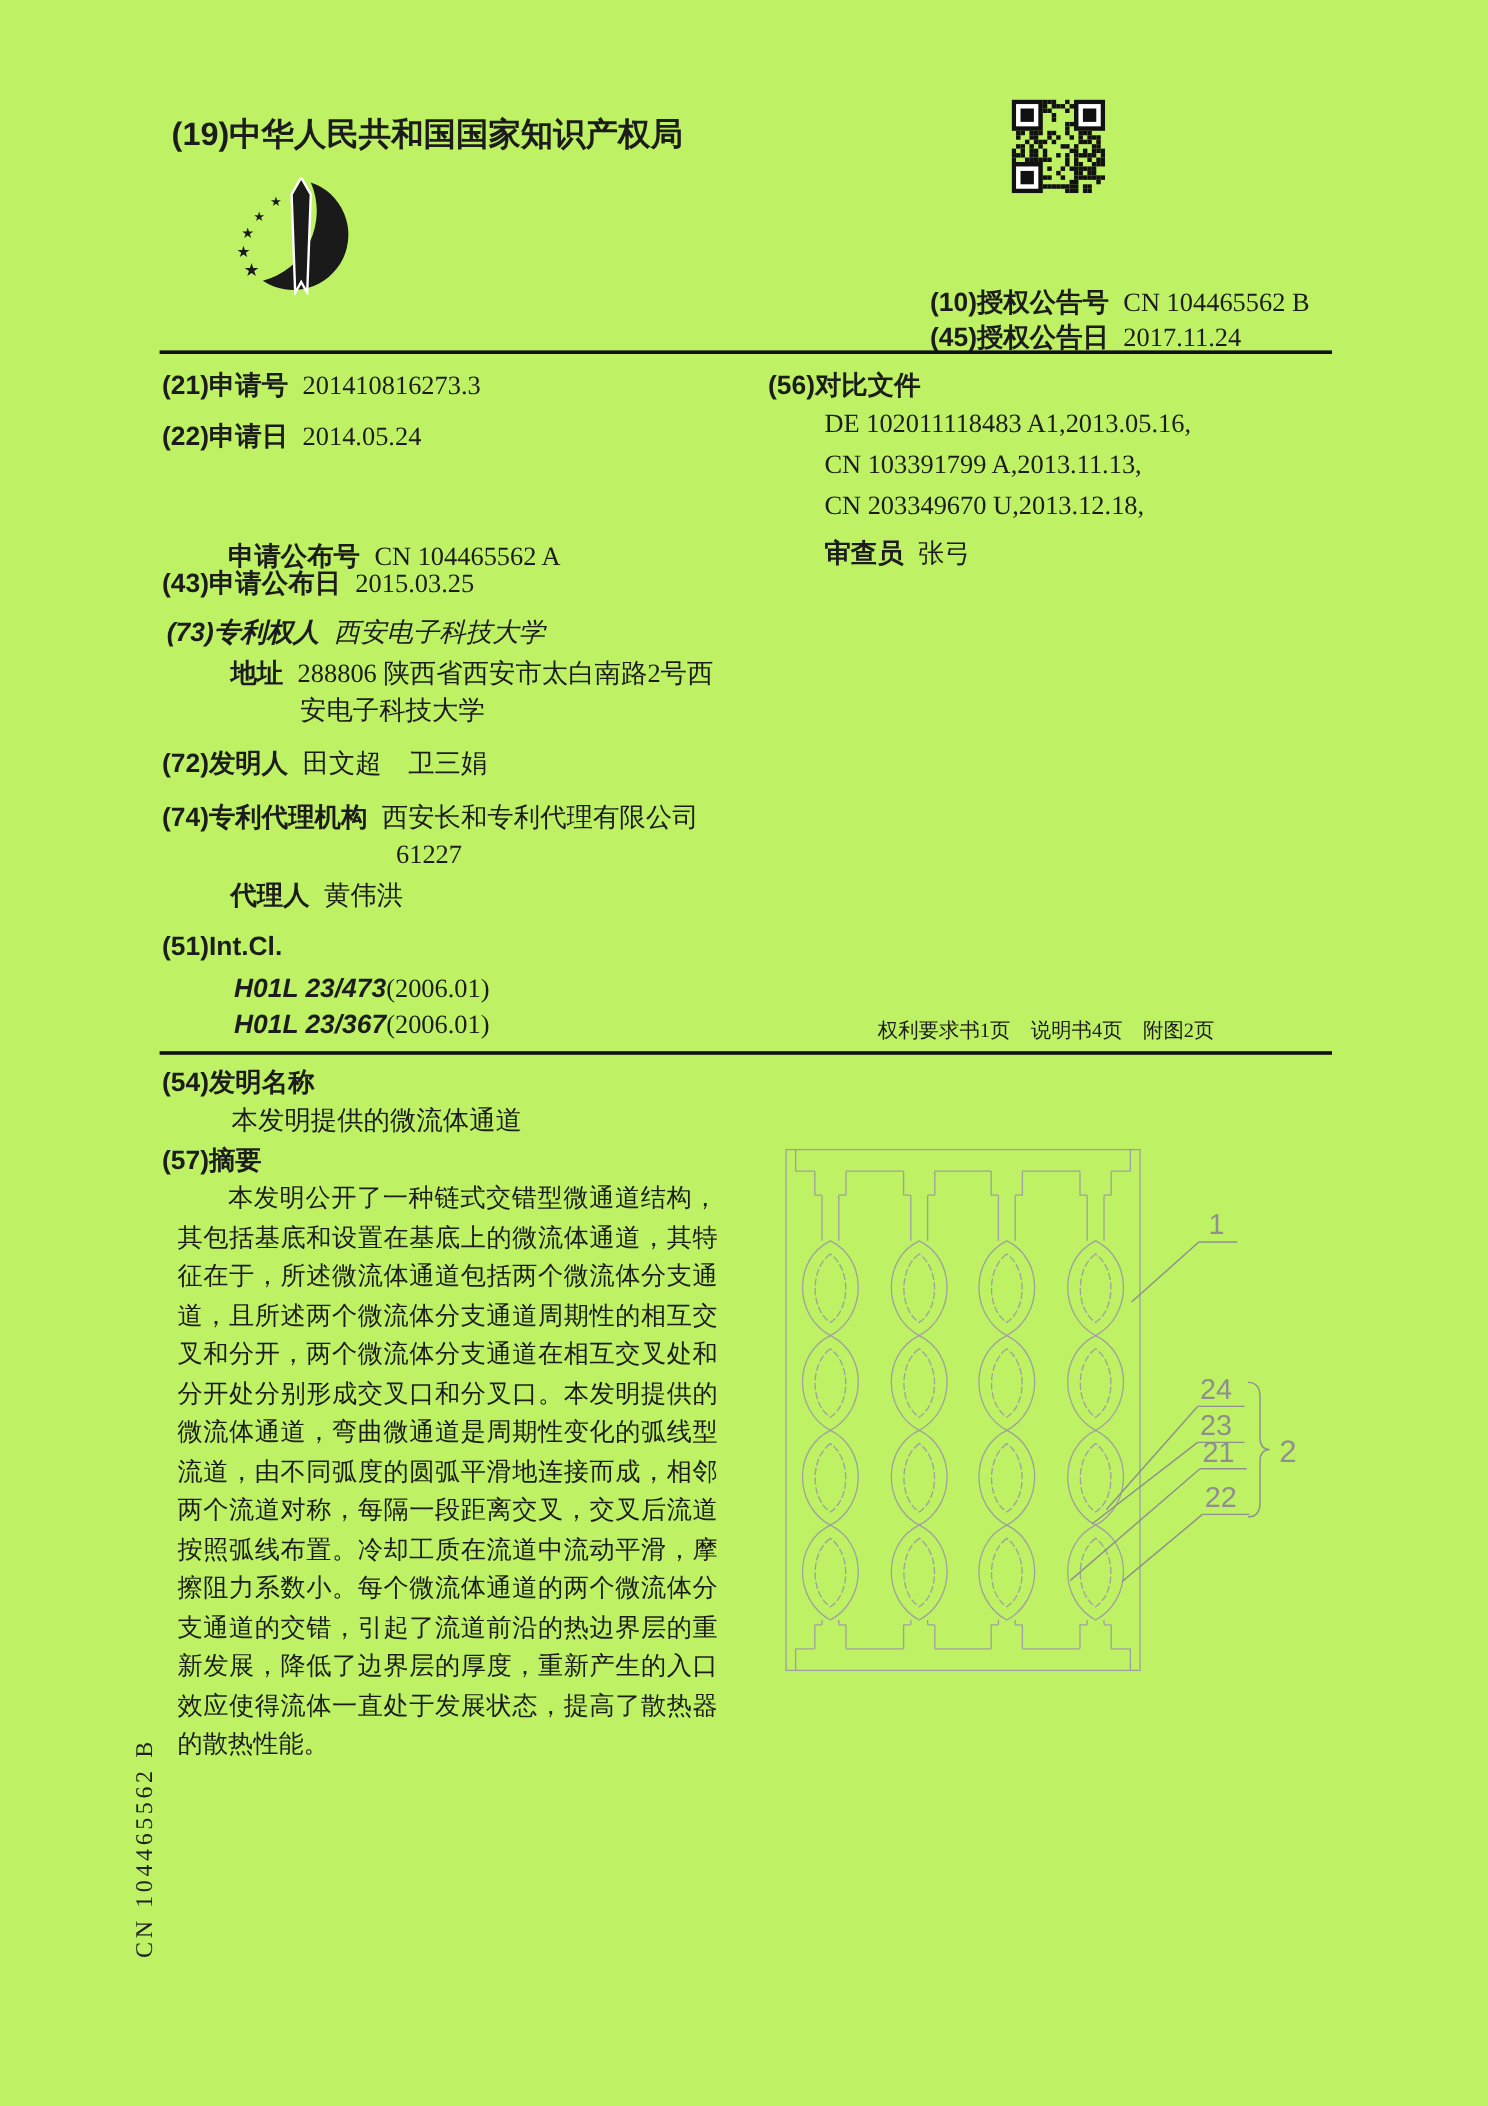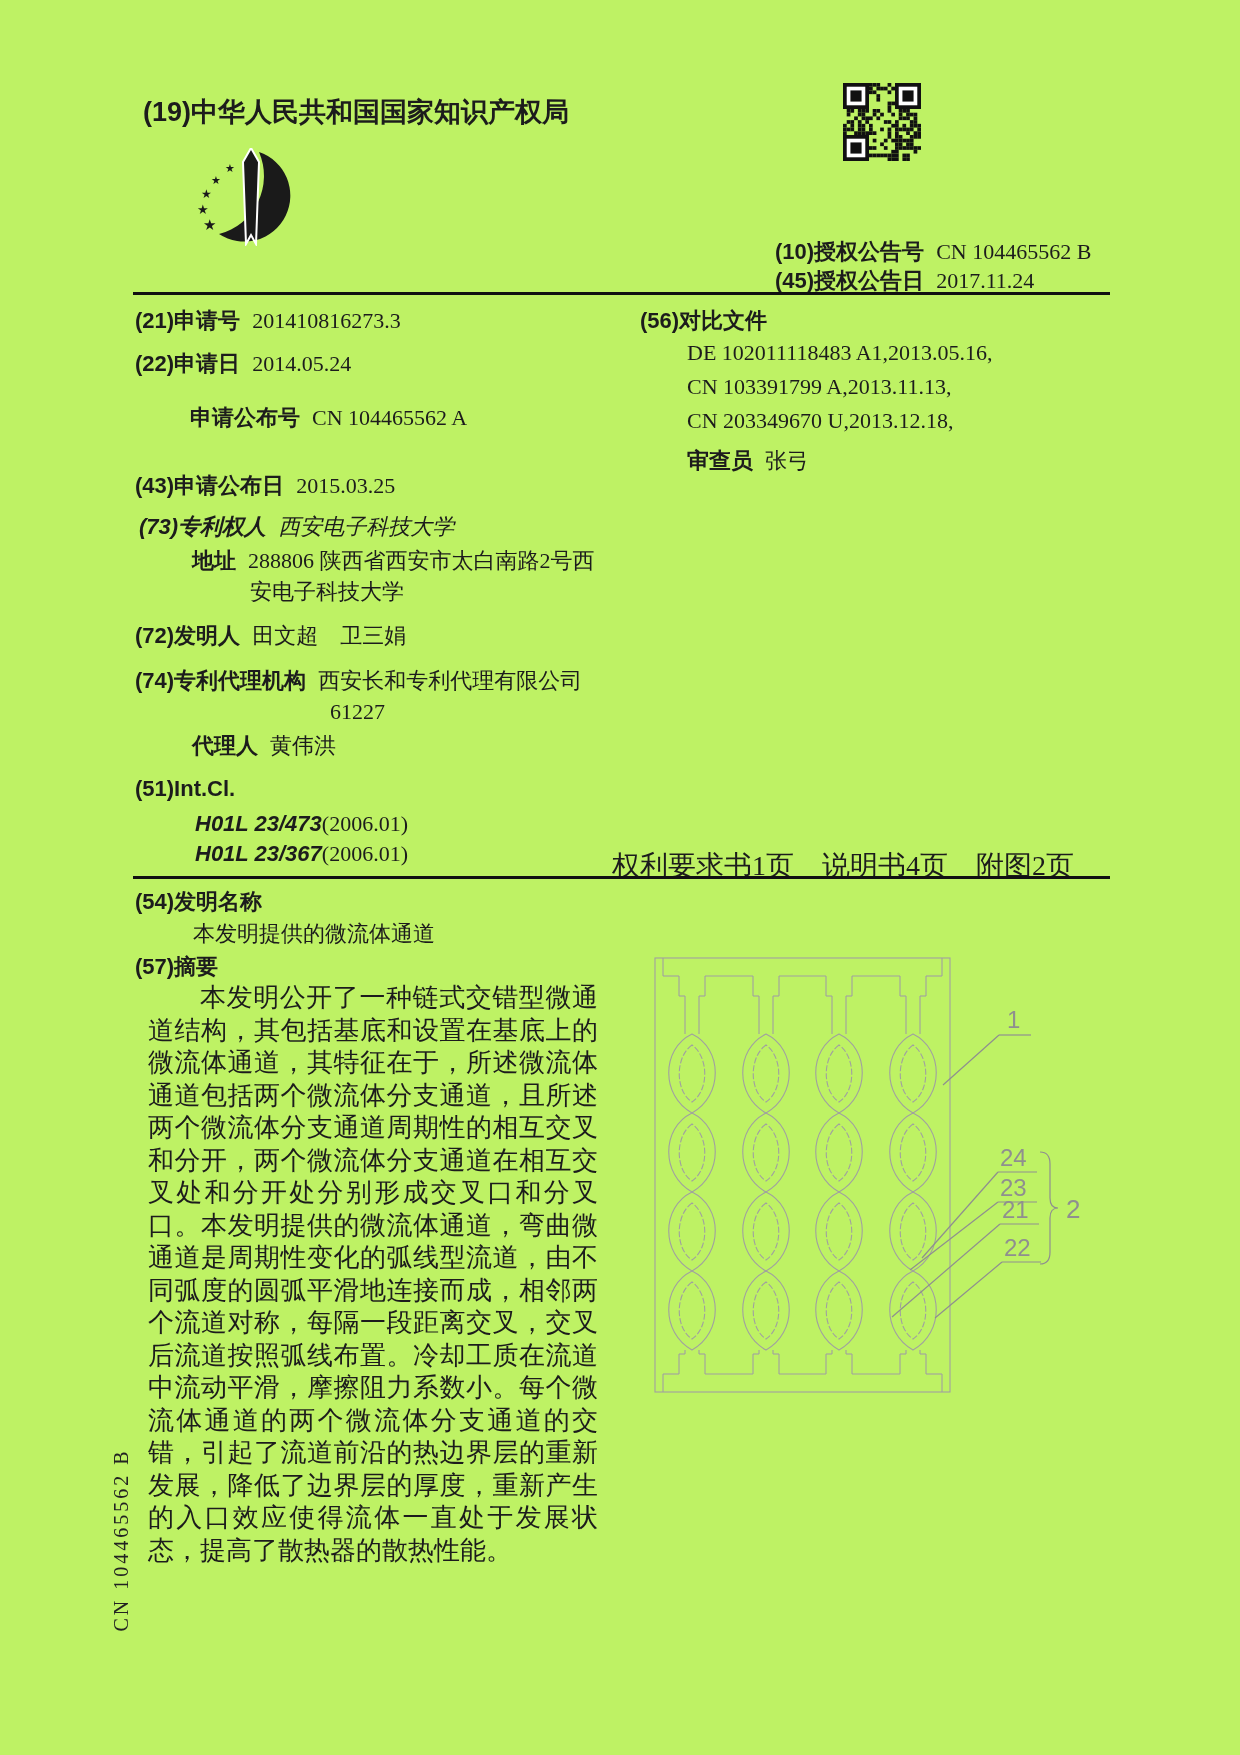--- a/index.html
+++ b/index.html
@@ -3,24 +3,24 @@
 <meta charset="utf-8">
 <style>
   html,body{margin:0;padding:0;background:#e8e8e8;}
   .page{position:relative;width:1240px;height:1755px;background:#bef264;margin:0 auto;
         font-family:"Liberation Serif","DejaVu Serif",serif;color:#1c1c1c;overflow:hidden;}
   .abs{position:absolute;white-space:nowrap;}
   .lbl{font-family:"Liberation Sans","DejaVu Sans",sans-serif;font-weight:bold;}
   .val{font-family:"Liberation Serif","DejaVu Serif",serif;font-weight:normal;}
   .val.sp{margin-left:12px;}
   .fs22{font-size:22px;}
-  .fs20{font-size:28px;}
+  .fs20{font-size:17px;}
   .rule{position:absolute;background:#111;height:3px;}
   .ipc-code{font-family:"Liberation Sans","DejaVu Sans",sans-serif;font-style:italic;font-weight:bold;}
-  .abstract{position:absolute;left:148px;top:982px;width:450px;font-size:26px;line-height:32.5px;
+  .abstract{position:absolute;left:148px;top:982px;width:450px;font-size:21px;line-height:32.5px;
             text-align:justify;text-indent:2em;white-space:normal;color:#1c1c1c;}
   .vertical-side{position:absolute;left:121px;top:1540px;transform:translate(-50%,-50%) rotate(-90deg);
             font-size:20px;letter-spacing:3px;color:#222;}
 </style>
 </head>
 <body>
 
 <div class="page">
 
   <div class="abs lbl" style="left:143px;top:94px;font-size:27px;">(19)中华人民共和国国家知识产权局</div>
@@ -196,21 +196,21 @@
   </div>
 
   <div class="rule" style="left:133px;top:292px;width:977px;"></div>
 
   <div class="abs fs22" style="left:135px;top:306px;">
     <span class="lbl">(21)申请号</span><span class="val sp">201410816273.3</span>
   </div>
   <div class="abs fs22" style="left:135px;top:349px;">
     <span class="lbl">(22)申请日</span><span class="val sp">2014.05.24</span>
   </div>
-  <div class="abs fs22" style="left:190px;top:403px;">
+  <div class="abs fs22" style="left:190px;top:449px;">
     <span class="lbl">申请公布号</span><span class="val sp">CN 104465562 A</span>
   </div>
   <div class="abs fs22" style="left:135px;top:471px;">
     <span class="lbl">(43)申请公布日</span><span class="val sp">2015.03.25</span>
   </div>
   <div class="abs fs22" style="left:139px;top:512px;font-style:italic;">
     <span class="lbl">(73)专利权人</span><span class="val sp">西安电子科技大学</span>
   </div>
   <div class="abs fs22" style="left:192px;top:546px;">
     <span class="lbl">地址</span><span class="val sp">288806 陕西省西安市太白南路2号西</span>

